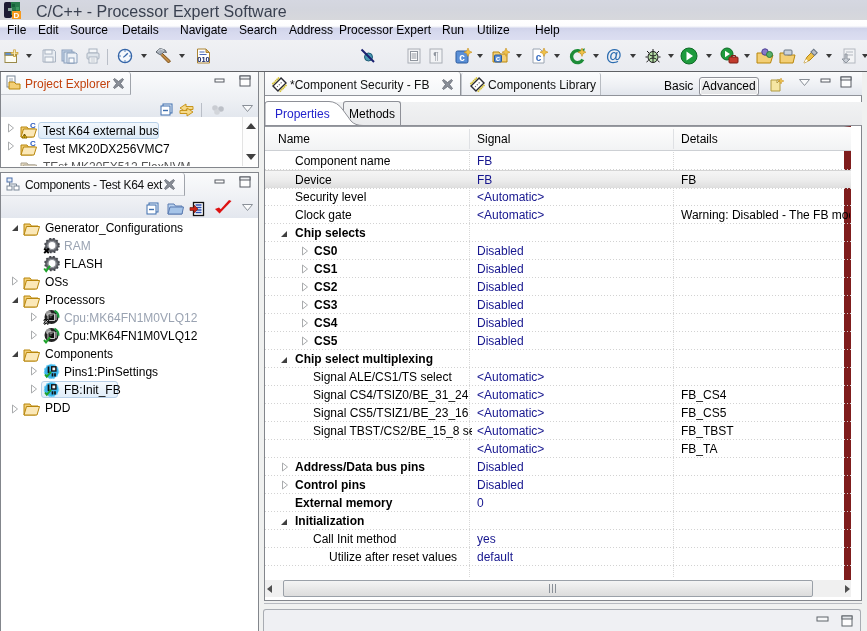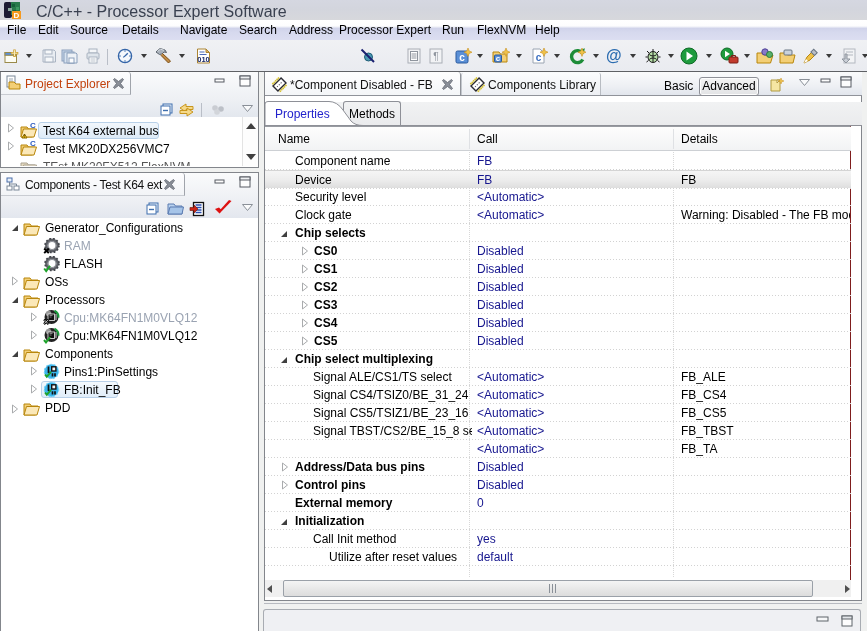--- a/index.html
+++ b/index.html
@@ -28,21 +28,21 @@
 <div class="a" style="left:0;top:20px;width:867px;height:20px;background:linear-gradient(180deg,#ffffff 0%,#fdfdfe 30%,#d0d3ea 42%,#d6d9ee 62%,#dcdef1 100%)">
   <div class="a" style="left:7px;top:3px">File</div>
   <div class="a" style="left:38px;top:3px">Edit</div>
   <div class="a" style="left:70px;top:3px">Source</div>
   <div class="a" style="left:122px;top:3px">Details</div>
   <div class="a" style="left:180px;top:3px">Navigate</div>
   <div class="a" style="left:239px;top:3px">Search</div>
   <div class="a" style="left:289px;top:3px">Address</div>
   <div class="a" style="left:339px;top:3px">Processor Expert</div>
   <div class="a" style="left:442px;top:3px">Run</div>
-  <div class="a" style="left:477px;top:3px">FlexNVM</div>
+  <div class="a" style="left:477px;top:3px">Utilize</div>
   <div class="a" style="left:535px;top:3px">Help</div>
 </div>
 
 <div class="a" id="toolbar" style="left:0;top:40px;width:867px;height:32px;background:linear-gradient(#f0f1f4,#e9ebf0)">
 </div>
 
 <svg class="a" style="left:4px;top:48px" width="16" height="16" viewBox="0 0 16 16">
   <rect x="1" y="4.5" width="11.5" height="10" fill="#fdfdf4" stroke="#9a8a4a"></rect>
   <rect x="1" y="4.5" width="11.5" height="2.8" fill="#5b8fd9" stroke="#9a8a4a"></rect>
   <path d="M10.5 1.5 v7.5 M6.8 5.2 h7.5" stroke="#c89b28" stroke-width="2.4"></path>
@@ -424,21 +424,21 @@
 
   <div class="a" style="left:0;top:0;width:196px;height:23px;background:linear-gradient(#fefefe,#f4f6f8);border-right:1px solid #90939a;border-radius:0 3px 0 0"></div>
   <svg class="a" style="left:6px;top:4px" width="17" height="17" viewBox="0 0 17 17">
     <g transform="rotate(-45 8.5 8.5)">
       <rect x="2.8" y="5" width="11.4" height="7" fill="#ffffff" stroke="#2b2b33" stroke-width="1.4"></rect>
       <path d="M4.4 4.2 v-1.8 M6.4 4.2 v-1.8 M8.4 4.2 v-1.8 M10.4 4.2 v-1.8 M12.4 4.2 v-1.8" stroke="#d6c12e" stroke-width="1.5"></path>
       <path d="M4.4 12.8 v1.8 M6.4 12.8 v1.8 M8.4 12.8 v1.8 M10.4 12.8 v1.8 M12.4 12.8 v1.8" stroke="#d6c12e" stroke-width="1.5"></path>
       <path d="M5 8.5 h7" stroke="#55555f" stroke-width="1" stroke-dasharray="1.2 1.4"></path>
     </g>
   </svg>
-  <div class="a" style="left:25px;top:6px;color:#111">*Component Disabled - FB</div>
+  <div class="a" style="left:25px;top:6px;color:#111">*Component Security - FB</div>
   <svg class="a" style="left:177px;top:7px" width="11" height="11" viewBox="0 0 11 11">
     <path d="M1.5 0.5 L5.5 3.5 L9.5 0.5 L10.5 1.5 L7.5 5.5 L10.5 9.5 L9.5 10.5 L5.5 7.5 L1.5 10.5 L0.5 9.5 L3.5 5.5 L0.5 1.5 Z" fill="#8a8f98" stroke="#5f6570" stroke-width="0.8"></path>
   </svg>
 
   <div class="a" style="left:196px;top:1px;width:140px;height:22px;background:linear-gradient(#fbfcfd,#edeff3);border-left:1px solid #c3c7cd;border-right:1px solid #b8bcc2;border-radius:2px 2px 0 0"></div>
   <svg class="a" style="left:204px;top:4px" width="17" height="17" viewBox="0 0 17 17">
     <g transform="rotate(-45 8.5 8.5)">
       <rect x="2.8" y="5" width="11.4" height="7" fill="#ffffff" stroke="#2b2b33" stroke-width="1.4"></rect>
       <path d="M4.4 4.2 v-1.8 M6.4 4.2 v-1.8 M8.4 4.2 v-1.8 M10.4 4.2 v-1.8 M12.4 4.2 v-1.8" stroke="#d6c12e" stroke-width="1.5"></path>
       <path d="M4.4 12.8 v1.8 M6.4 12.8 v1.8 M8.4 12.8 v1.8 M10.4 12.8 v1.8 M12.4 12.8 v1.8" stroke="#d6c12e" stroke-width="1.5"></path>
@@ -468,25 +468,25 @@
   <div class="a" style="left:0;top:30px;width:598px;height:23px;background:linear-gradient(#f1f2f3,#eaebed)"></div>
   <div class="a" style="left:78px;top:29px;width:58px;height:24px;border:1px solid #8e9097;border-bottom:none;border-radius:3px 3px 0 0"></div>
   <svg class="a" style="left:0;top:29px" width="110" height="25" viewBox="0 0 110 25">
     <path d="M0 25 V3 Q0 0.5 3 0.5 H64 Q72 0.5 78 9 L86 20 Q90 24.5 98 24.5 L110 24.5" fill="#fff" stroke="#8e9097" stroke-width="1"></path>
   </svg>
   <div class="a" style="left:10px;top:35px;color:#2222cc">Properties</div>
   <div class="a" style="left:84px;top:35px">Methods</div>
   <div class="a" style="left:0;top:53px;width:598px;height:1px;background:#8e9097"></div>
 </div>
 
-<div class="a" id="tbl" style="left:265px;top:126px;width:586px;height:471px;border-top:1px solid #989ba1;border-right:1px solid #7f1d1d">
+<div class="a" id="tbl" style="left:265px;top:126px;width:586px;height:471px;border-top:1px solid #989ba1;border-right:7px solid #7f1d1d">
 
   <div class="a" style="left:0;top:0;width:586px;height:24px;background:linear-gradient(#fdfdfd,#f2f3f4);border-bottom:1px solid #cdd0d4">
     <div class="a" style="left:13px;top:5px">Name</div>
-    <div class="a" style="left:212px;top:5px">Call</div>
+    <div class="a" style="left:212px;top:5px">Signal</div>
     <div class="a" style="left:416px;top:5px">Details</div>
     <div class="a" style="left:204px;top:2px;width:1px;height:20px;background:#dfe1e4"></div>
     <div class="a" style="left:408px;top:2px;width:1px;height:20px;background:#dfe1e4"></div>
   </div>
 
   <div class="a" style="left:204px;top:25px;width:1px;height:426px;background:repeating-linear-gradient(#d8d8d8 0 1px,#fff 1px 2px)"></div>
   <div class="a" style="left:408px;top:25px;width:1px;height:426px;background:repeating-linear-gradient(#d8d8d8 0 1px,#fff 1px 2px)"></div>
   <div id="rows">
   <div class="a" style="left:0;top:25px;width:586px;height:18px;">
         <div class="a" style="left:30px;top:2px">Component name</div>
@@ -568,21 +568,20 @@
   <div class="a" style="left:0;top:223px;width:586px;height:18px;">
         <svg class="a" style="left:15px;top:6px" width="8" height="8">
           <path d="M7 1 L7 7 L1 7 Z" fill="#404040"></path>
         </svg>
         <div class="a" style="left:30px;top:2px;font-weight:bold">Chip select multiplexing</div>
         <div class="a" style="left:0;top:17px;width:586px;height:1px;background:repeating-linear-gradient(90deg,#d2d2d2 0 1px,transparent 1px 3px)"></div>
       </div>
   <div class="a" style="left:0;top:241px;width:586px;height:18px;">
         <div class="a" style="left:48px;top:2px;width:159px;overflow:hidden;white-space:nowrap">Signal ALE/CS1/TS select</div>
         <div class="a val" style="left:212px;top:2px">&lt;Automatic&gt;</div>
-        <div class="a" style="left:416px;top:2px;width:169px;overflow:hidden;white-space:nowrap">FB_ALE</div>
         <div class="a" style="left:0;top:17px;width:586px;height:1px;background:repeating-linear-gradient(90deg,#d2d2d2 0 1px,transparent 1px 3px)"></div>
       </div>
   <div class="a" style="left:0;top:259px;width:586px;height:18px;">
         <div class="a" style="left:48px;top:2px;width:159px;overflow:hidden;white-space:nowrap">Signal CS4/TSIZ0/BE_31_24 se</div>
         <div class="a val" style="left:212px;top:2px">&lt;Automatic&gt;</div>
         <div class="a" style="left:416px;top:2px;width:169px;overflow:hidden;white-space:nowrap">FB_CS4</div>
         <div class="a" style="left:0;top:17px;width:586px;height:1px;background:repeating-linear-gradient(90deg,#d2d2d2 0 1px,transparent 1px 3px)"></div>
       </div>
   <div class="a" style="left:0;top:277px;width:586px;height:18px;">
         <div class="a" style="left:48px;top:2px;width:159px;overflow:hidden;white-space:nowrap">Signal CS5/TSIZ1/BE_23_16 se</div>

